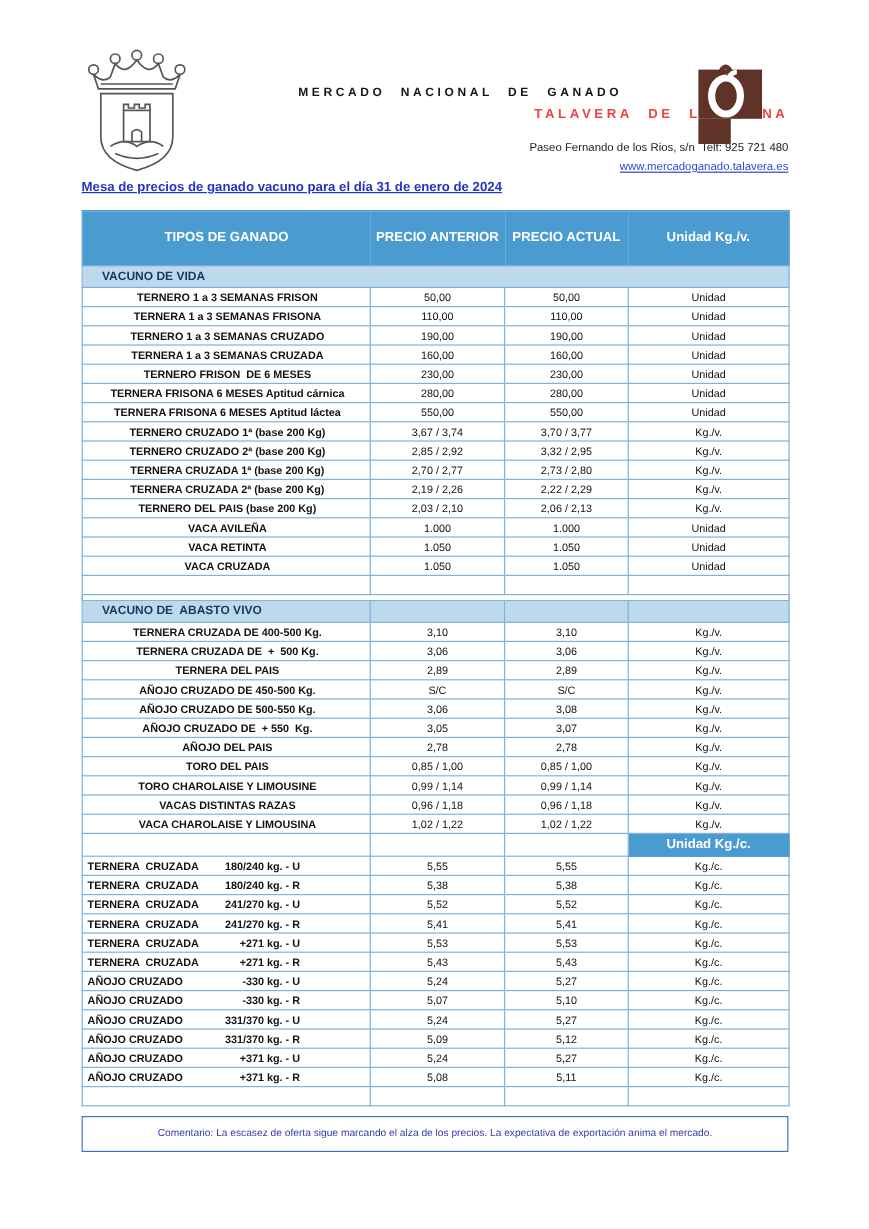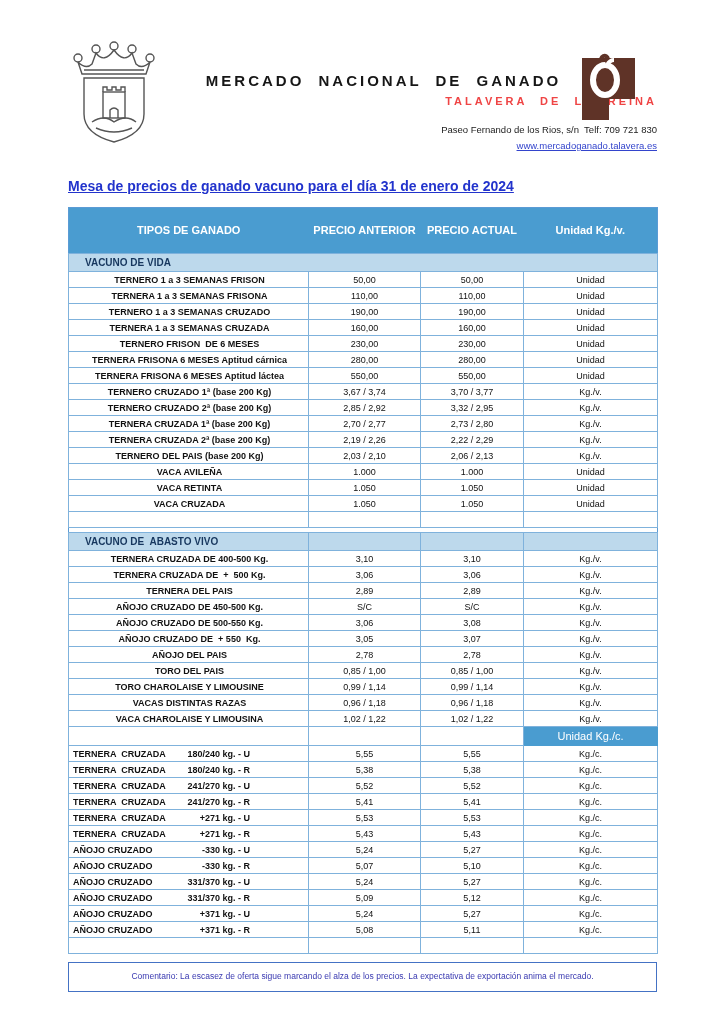--- a/index.html
+++ b/index.html
@@ -11,36 +11,36 @@
   *{margin:0;padding:0;box-sizing:border-box;}
   html,body{background:#e8e8e8;}
   .page{
     width:724px;height:1024px;background:#fff;position:relative;
     font-family:"Liberation Sans","DejaVu Sans",sans-serif;color:var(--body-text);
     padding:72px 67px 0 68px;overflow:hidden;margin:0 auto;
   }
   .crest{position:absolute;left:62px;top:40px;width:104px;height:108px;}
   .brand{position:absolute;left:573px;top:52px;width:62px;height:68px;}
   .org-titles{text-align:center;margin-left:42px;}
-  .org-title{font-size:15px;font-weight:bold;letter-spacing:3px;word-spacing:7px;color:#161616;}
+  .org-title{font-size:10px;font-weight:bold;letter-spacing:3px;word-spacing:7px;color:#161616;}
   .org-subtitle{font-size:11px;font-weight:bold;letter-spacing:3px;word-spacing:7px;color:#ef4444;margin-top:6px;text-align:right;}
   .address{margin-top:17px;text-align:right;font-size:9.5px;white-space:pre;color:#222;}
   .website{margin-top:5px;text-align:right;font-size:9.5px;}
   .website a{color:var(--link-blue);text-decoration:underline;cursor:pointer;}
-  .doc-title{margin-top:27px;font-size:14px;font-weight:bold;color:var(--doc-title-blue);text-decoration:underline;}
+  .doc-title{margin-top:5px;font-size:11px;font-weight:bold;color:var(--doc-title-blue);text-decoration:underline;}
   table{border-collapse:collapse;width:589px;table-layout:fixed;margin-top:13px;border:1px solid var(--table-outline);}
   th{background:var(--header-blue);color:var(--header-text);font-size:11px;font-weight:bold;
      text-align:center;height:36px;line-height:1.2;padding:16px 4px;border:none;vertical-align:middle;}
   td{border:1px solid var(--grid-line);font-size:9px;height:16px;padding:0 2px;vertical-align:middle;color:#111;}
   td.c1{text-align:center;padding-left:4px;white-space:pre;font-weight:bold;}
   td.num,td.unit{text-align:center;}
   td.sec{background:var(--section-bg);color:var(--section-text);font-weight:bold;font-size:10px;
          white-space:pre;padding-left:16px;height:18px;}
   td.gap{border:none;height:5px;background:#fff;}
-  td.unithead{background:var(--header-blue);color:#fff;font-weight:normal;font-size:11px;text-align:center;height:19px;border:1px solid var(--header-blue);}
+  td.unithead{background:var(--header-blue);color:#fff;font-weight:bold;font-size:11px;text-align:center;height:19px;border:1px solid var(--header-blue);}
   .c1wrap{display:flex;justify-content:space-between;padding-right:56px;white-space:pre;}
   .comment-box{width:589px;margin-top:8px;border:1.5px solid var(--comment-border);
       color:var(--comment-text);font-size:8.5px;padding:8px 5px 10px 5px;text-align:center;}
   svg .ln{fill:none;stroke:#555;stroke-width:1.4;}
 </style>
 </head>
 <body>
 
 <div class="page">
 
@@ -73,21 +73,21 @@
       <path d="M34 12 C38 4 30 1 28 7" fill="none" stroke="var(--brand-brown)" stroke-width="4"></path>
       <path d="M34 13 q3 -5 7 -5" fill="none" stroke="#fff" stroke-width="4"></path>
     </svg>
   </div>
 
   <div class="org-titles">
     <div class="org-title">MERCADO NACIONAL DE GANADO</div>
     <div class="org-subtitle">TALAVERA DE LA REINA</div>
   </div>
 
-  <div class="address">Paseo Fernando de los Rios, s/n  Telf: 709 721 830</div>
+  <div class="address">Paseo Fernando de los Rios, s/n  Telf: 925 721 480</div>
   <div class="website">
     <a>www.mercadoganado.talavera.es</a>
   </div>
 
   <div class="doc-title">Mesa de precios de ganado vacuno para el día 31 de enero de 2024</div>
 
   <table id="price-table">
     <colgroup>
       <col style="width:240px">
         <col style="width:112px">

